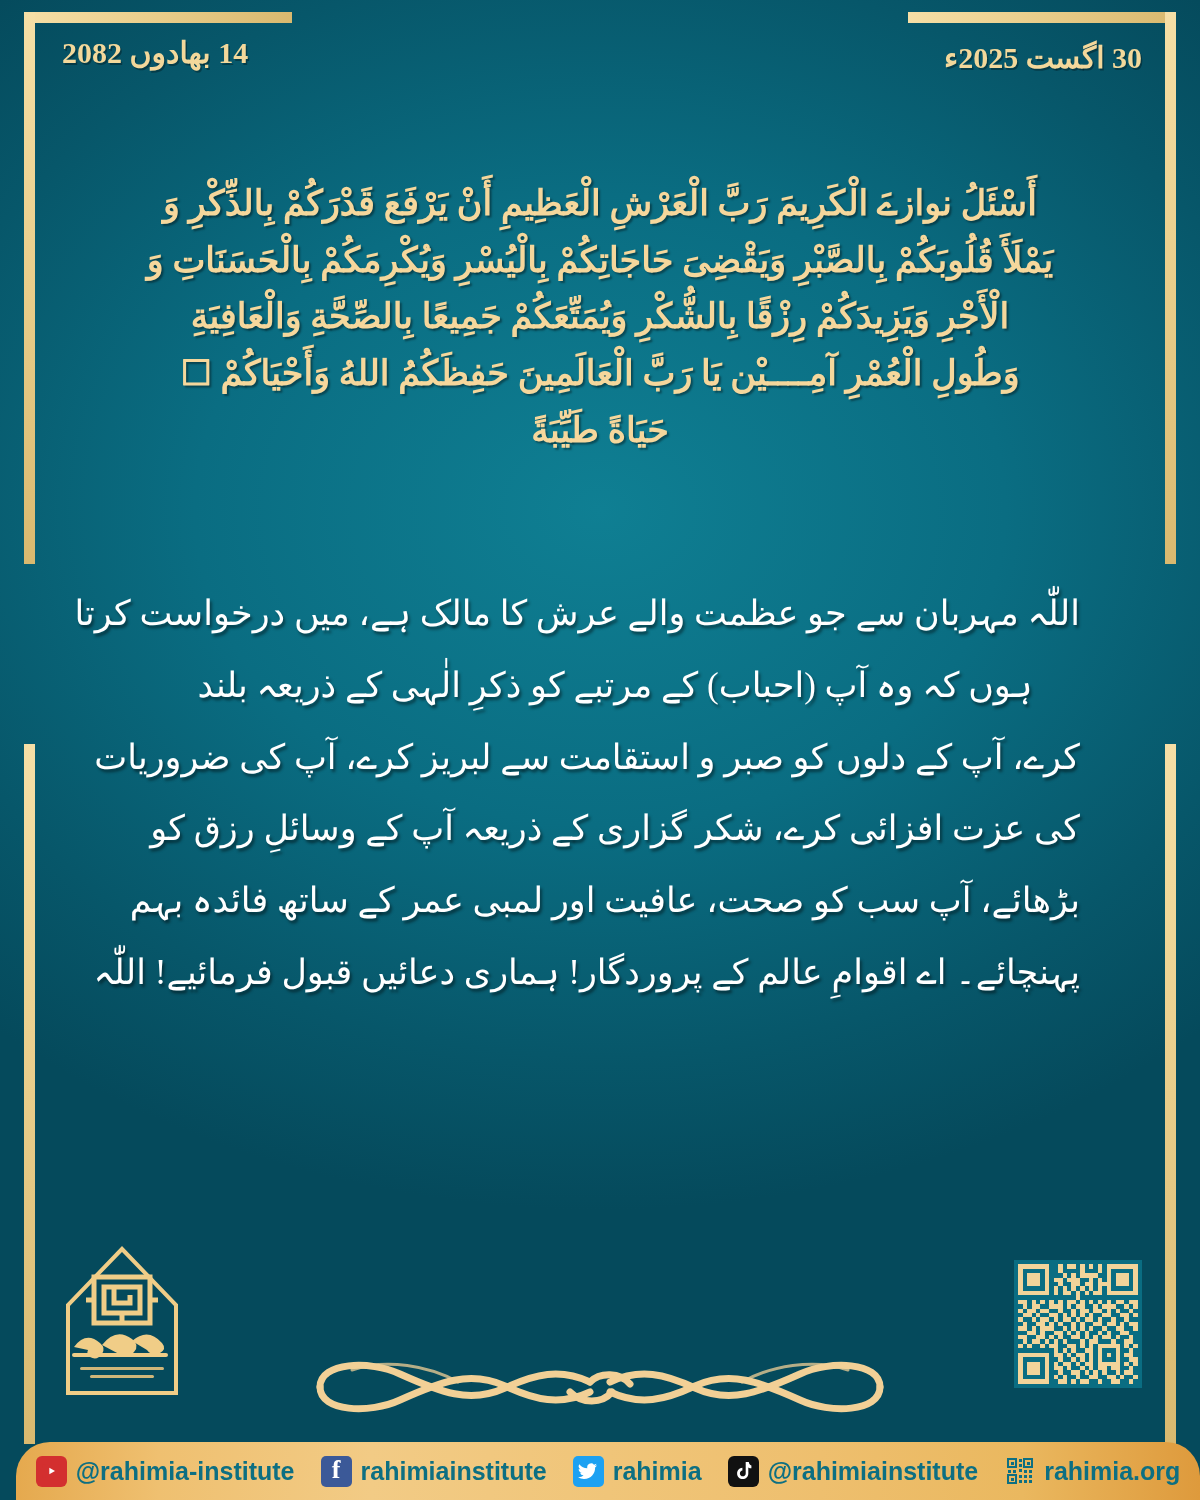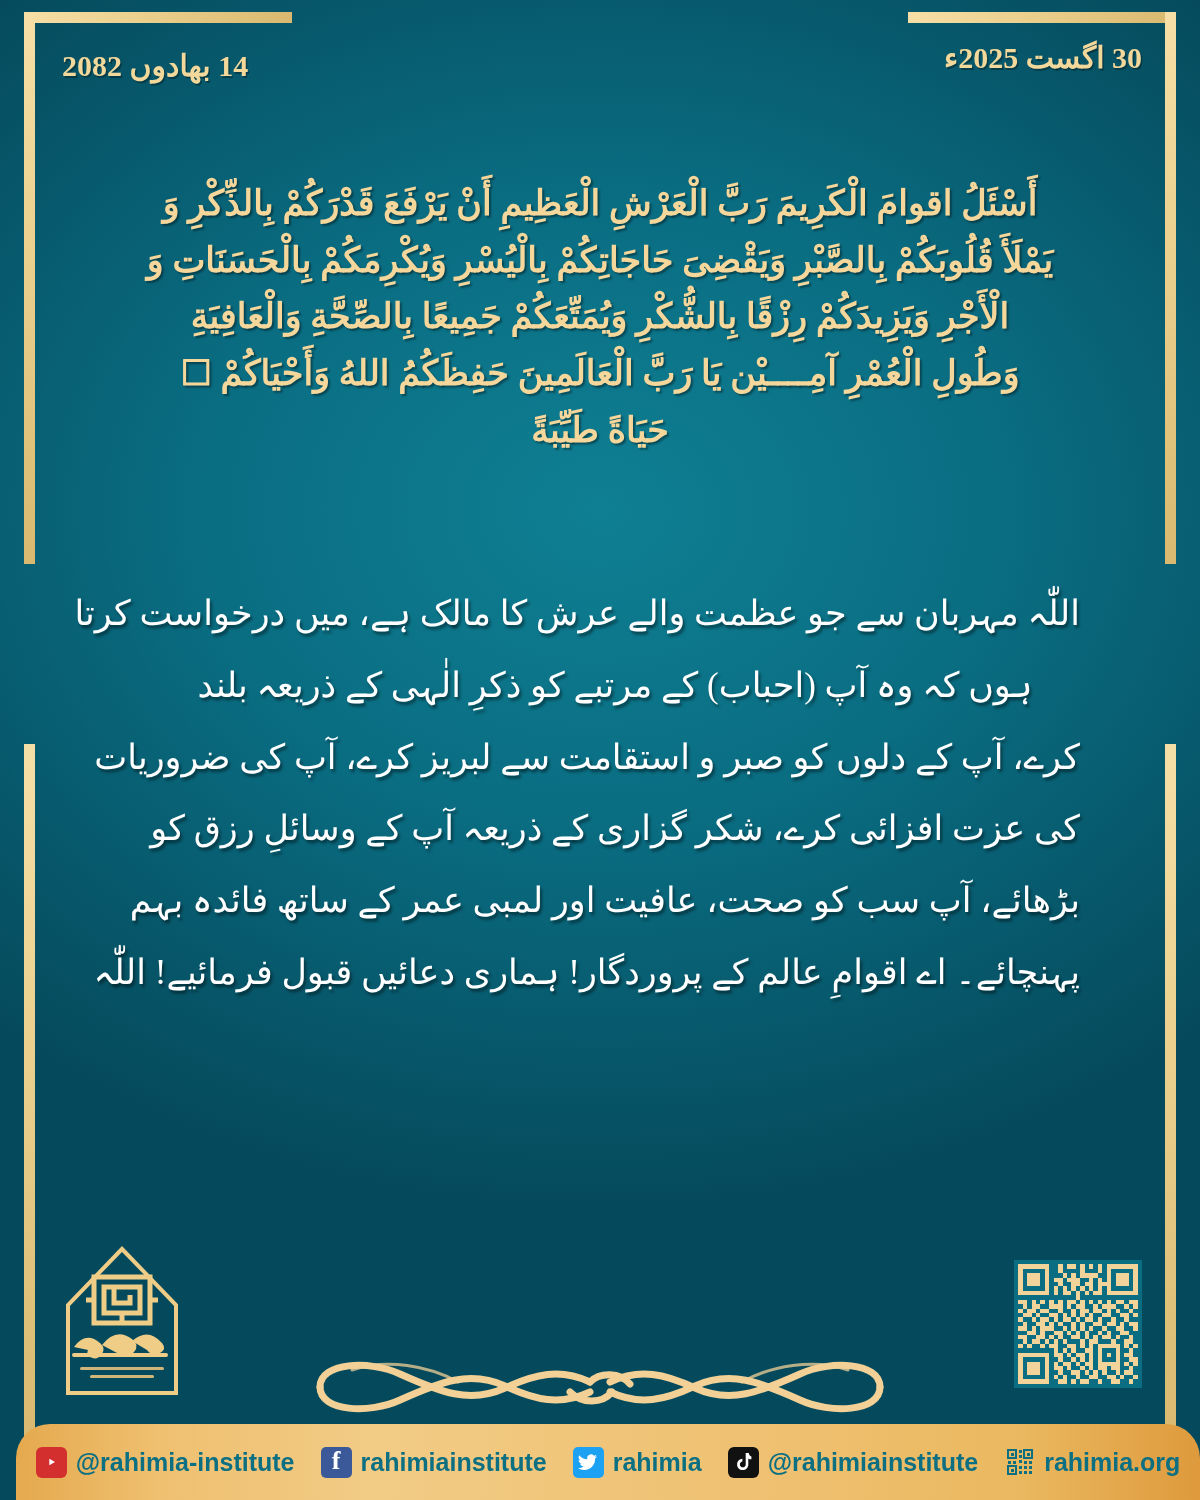--- a/index.html
+++ b/index.html
@@ -56,21 +56,21 @@
     font-family: "Liberation Serif", serif;
     font-size: 30px;
     font-weight: 700;
     direction: rtl;
     white-space: nowrap;
     text-shadow: 1.5px 1.5px 0 rgba(0,0,0,0.30);
     letter-spacing: 0.5px;
   }
   .date-greg { top: 40px; right: 58px; }
   .date-hijri { top: 20px; left: 50%; transform: translateX(-50%); }
-  .date-nanak { top: 48px; left: 62px; }
+  .date-nanak { top: 35px; left: 62px; }
 
   .poster-title {
     position: absolute;
     top: 78px;
     left: 0; right: 0;
     text-align: center;
     color: #ffffff;
     font-family: "Liberation Serif", serif;
     font-size: 40px;
     font-weight: 700;
@@ -144,21 +144,21 @@
     bottom: 78px;
     width: 620px;
     height: 70px;
     z-index: 6;
   }
 
   
   .social-bar {
     position: absolute;
     left: 16px; right: 0; bottom: 0;
-    height: 76px;
+    height: 58px;
     background: linear-gradient(90deg,
         #e5a94e 0%, #efc070 12%, #f2cb85 30%, #f0c579 50%,
         #eebf6e 68%, #eab85f 85%, #de9a3c 100%);
     border-top-left-radius: 34px;
     border-top-right-radius: 34px;
     display: flex;
     align-items: center;
     justify-content: center;
     gap: 26px;
     z-index: 8;
@@ -208,21 +208,21 @@
   <div class="frame-seg fs-r1"></div>
   <div class="frame-seg fs-r2"></div>
 
   <div class="hdr">
     <div class="date date-greg">30 اگست 2025ء</div>
     <div class="date date-nanak">14 بھادوں 2082</div>
   </div>
 
 
   <div class="arabic-block">
-    <span class="ar-line">أَسْئَلُ اقوامَ الْكَرِيمَ رَبَّ الْعَرْشِ الْعَظِيمِ أَنْ يَرْفَعَ قَدْرَكُمْ بِالذِّكْرِ وَ</span>
+    <span class="ar-line">أَسْئَلُ نوازےَ الْكَرِيمَ رَبَّ الْعَرْشِ الْعَظِيمِ أَنْ يَرْفَعَ قَدْرَكُمْ بِالذِّكْرِ وَ</span>
     <span class="ar-line">يَمْلَأَ قُلُوبَكُمْ بِالصَّبْرِ وَيَقْضِىَ حَاجَاتِكُمْ بِالْيُسْرِ وَيُكْرِمَكُمْ بِالْحَسَنَاتِ وَ</span>
     <span class="ar-line">الْأَجْرِ وَيَزِيدَكُمْ رِزْقًا بِالشُّكْرِ وَيُمَتِّعَكُمْ جَمِيعًا بِالصِّحَّةِ وَالْعَافِيَةِ</span>
     <span class="ar-line">وَطُولِ الْعُمْرِ آمِــــيْن يَا رَبَّ الْعَالَمِينَ حَفِظَكُمُ اللهُ وَأَحْيَاكُمْ ☐</span>
     <span class="ar-line last">حَيَاةً طَيِّبَةً</span>
   </div>
 
   <div class="urdu-block">
     <span class="ur-line">اللّٰہ مہربان سے جو عظمت والے عرش کا مالک ہے، میں درخواست کرتا</span>
     <span class="ur-line">ہوں کہ وہ آپ (احباب) کے مرتبے کو ذکرِ الٰہی کے ذریعہ بلند</span>
     <span class="ur-line">کرے، آپ کے دلوں کو صبر و استقامت سے لبریز کرے، آپ کی ضروریات</span>

